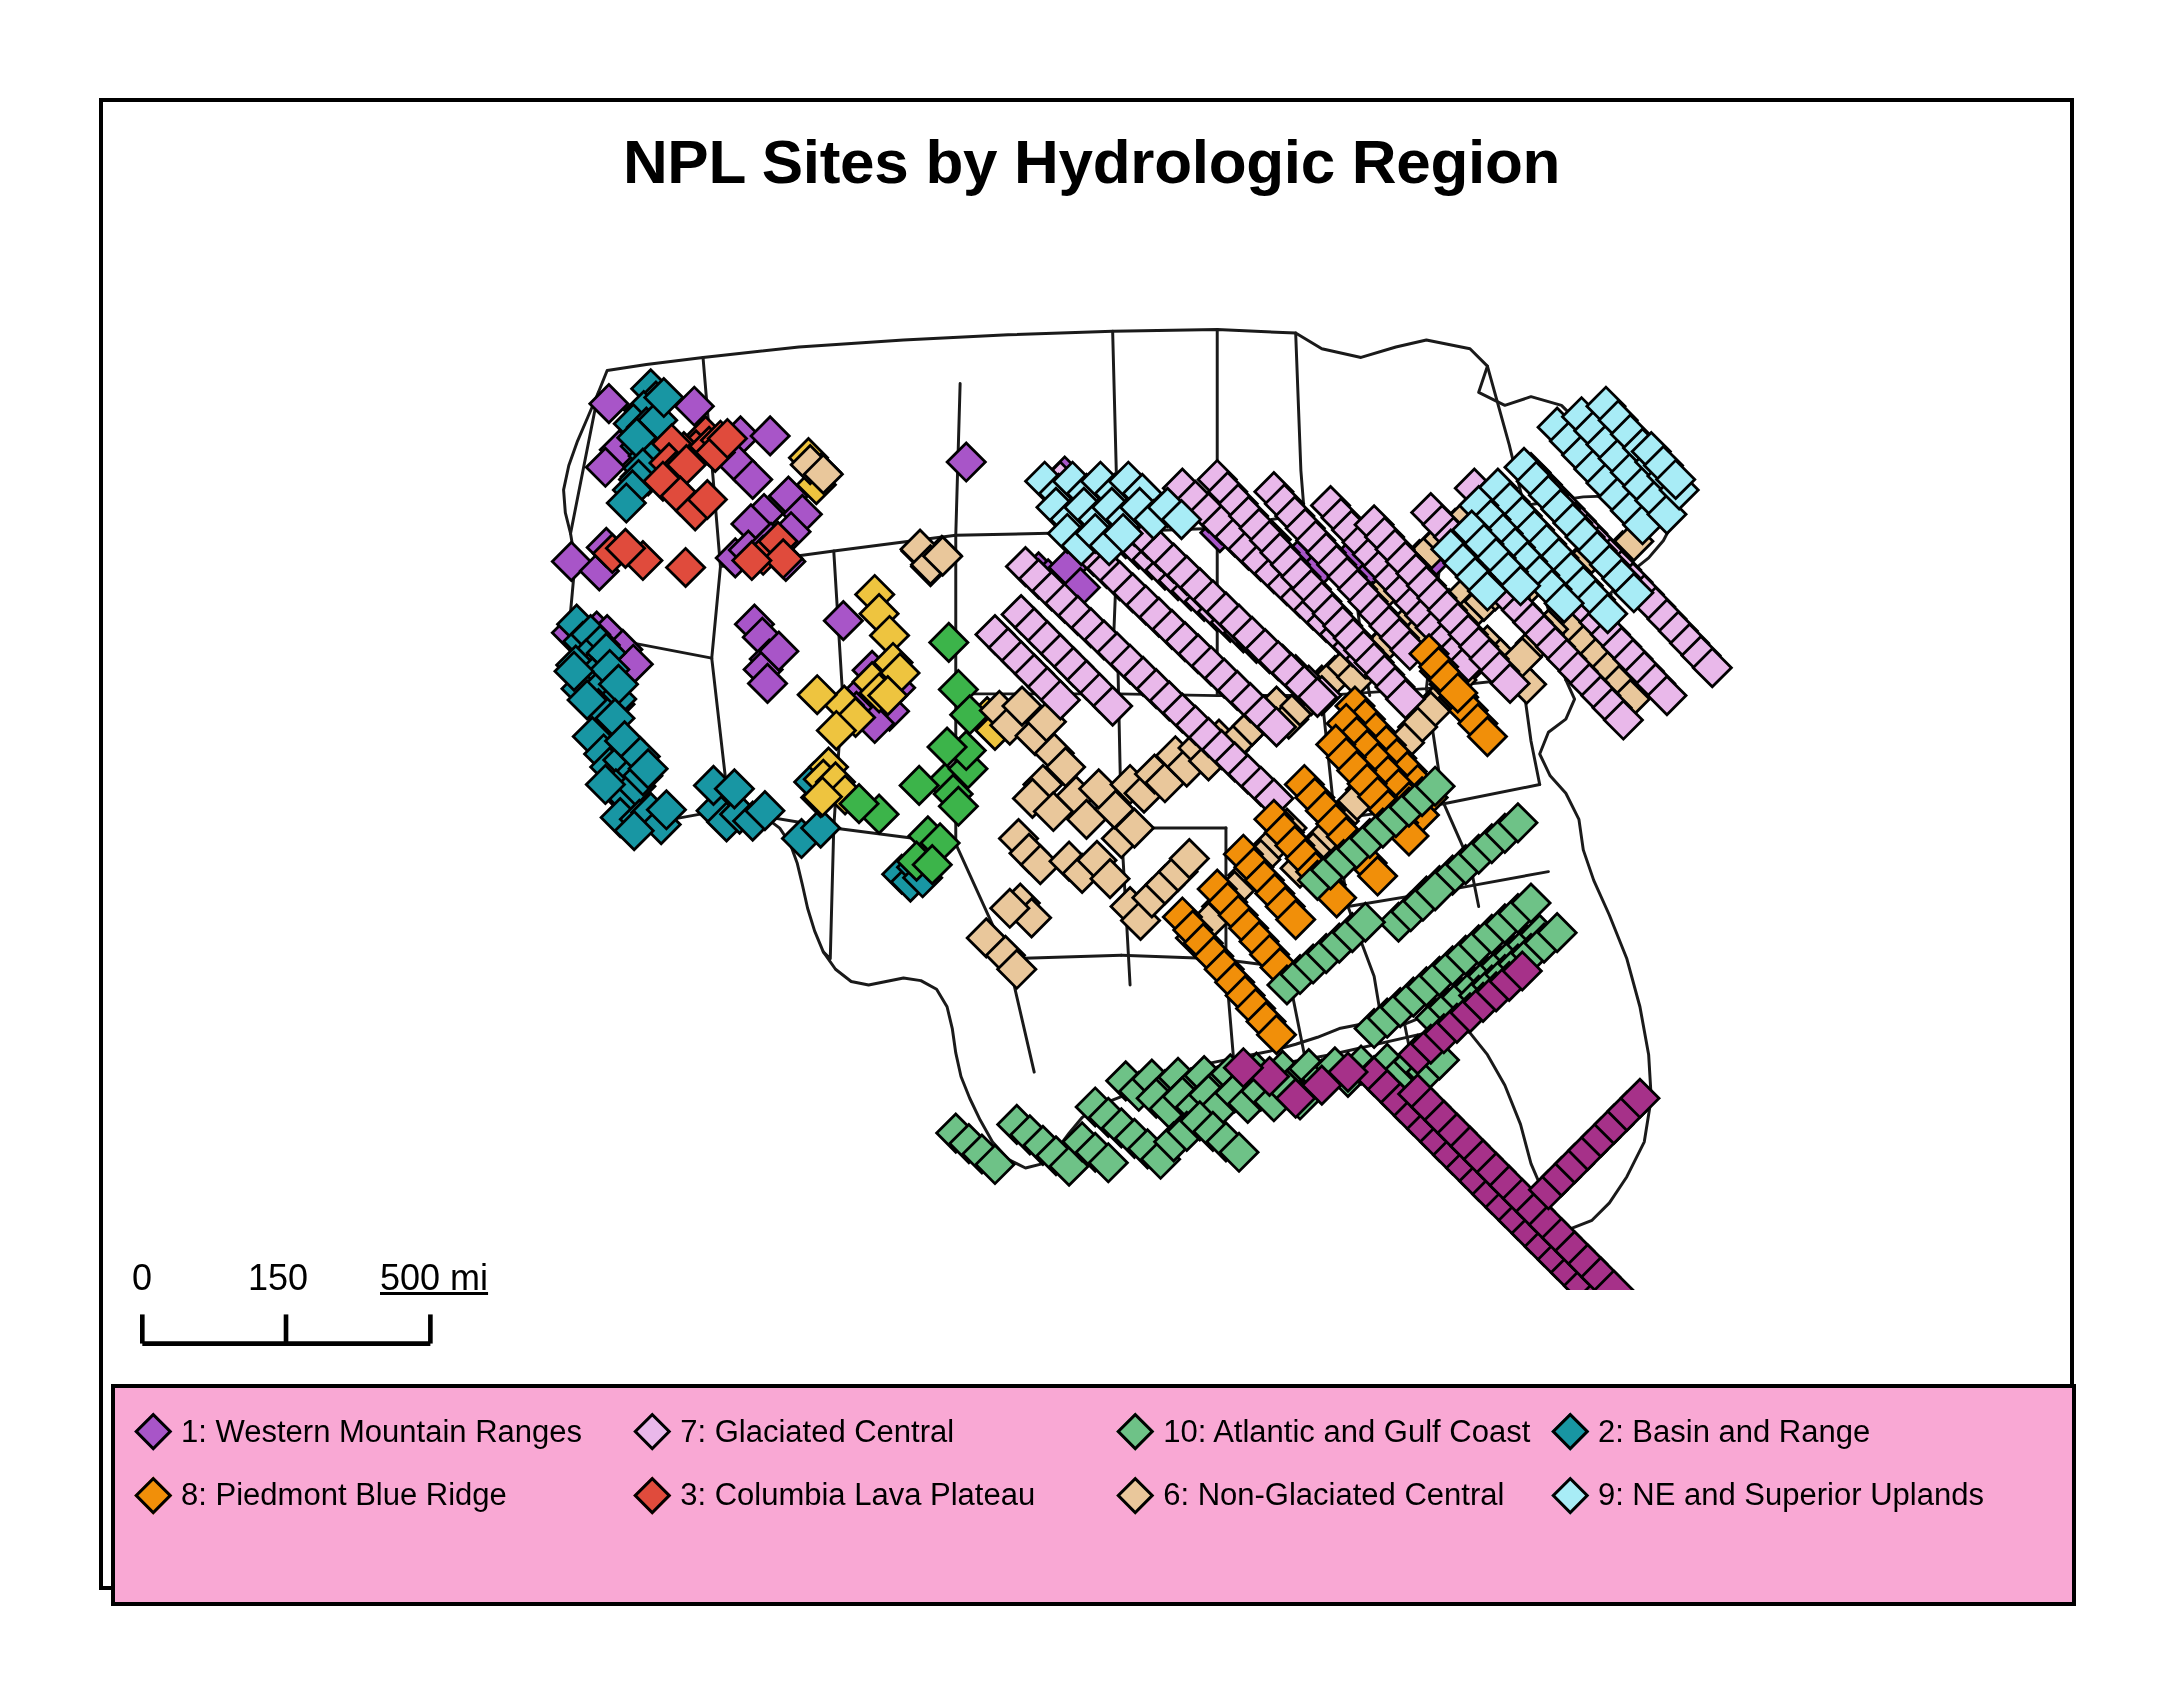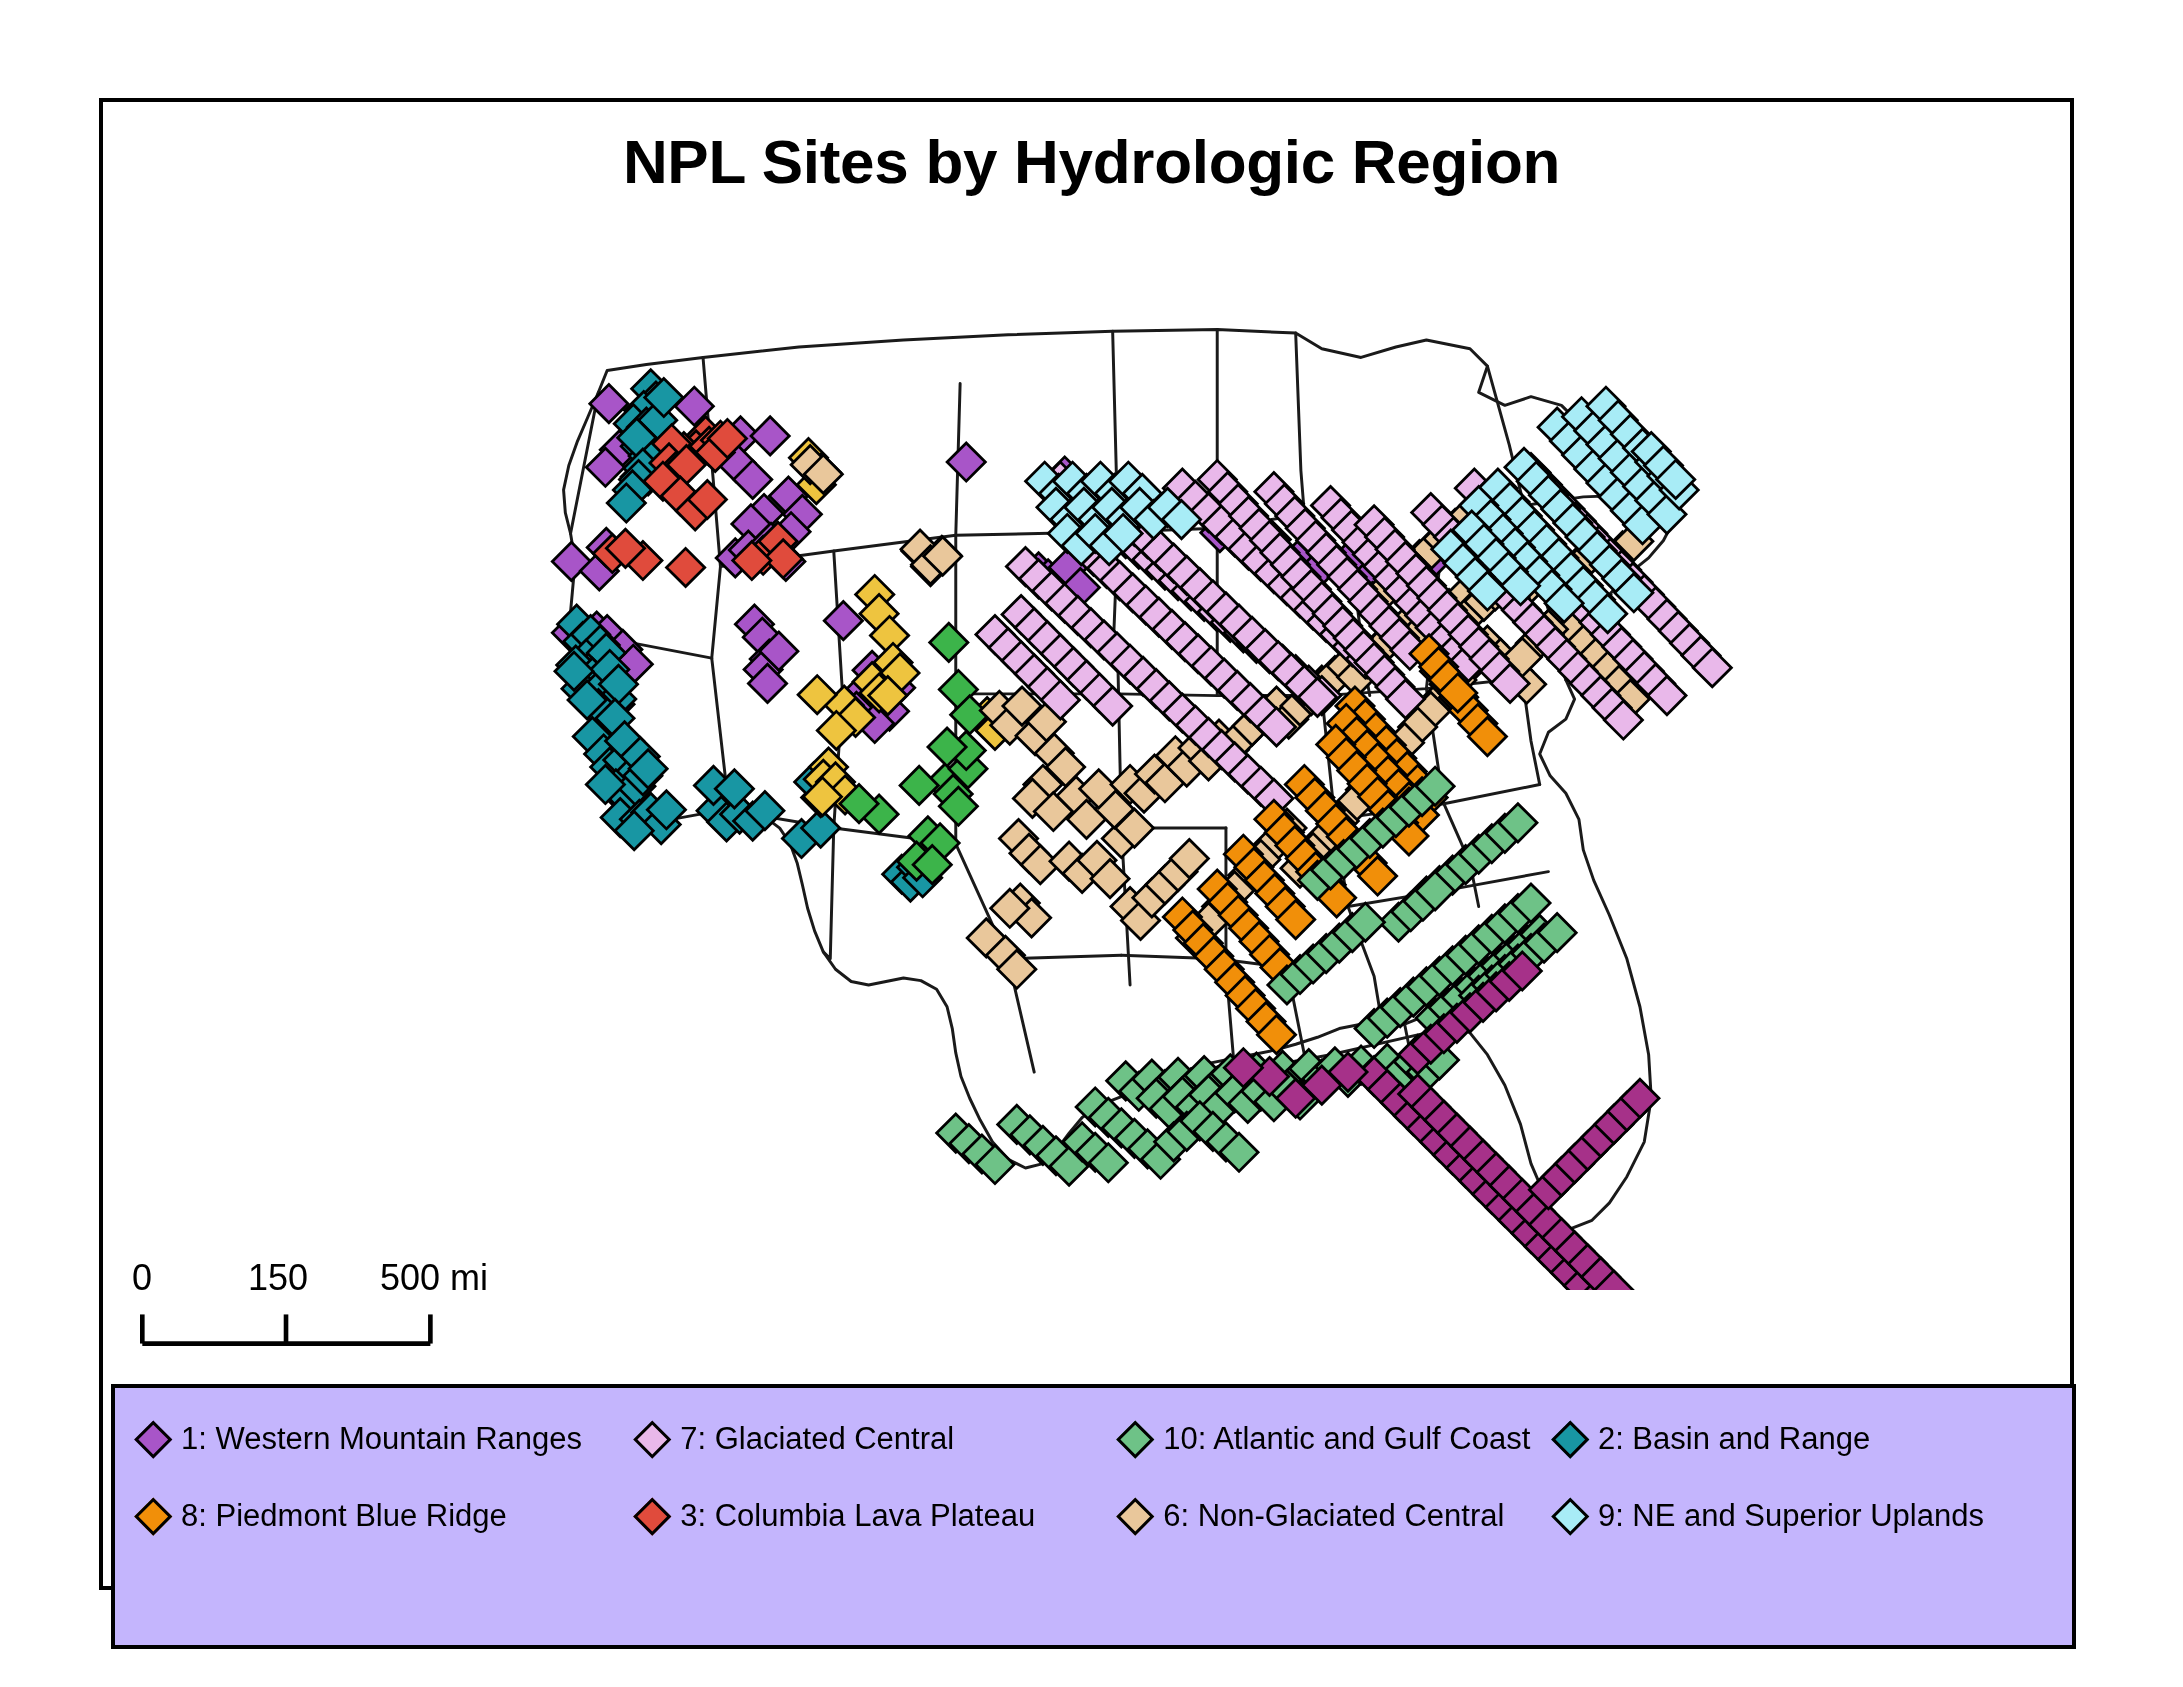--- a/index.html
+++ b/index.html
@@ -24,27 +24,27 @@
   #map-area{position:absolute;left:99px;top:218px;width:1975px;height:1072px;}
   #map-svg{position:absolute;left:0;top:0;width:1975px;height:1072px;}
 
   
   #scale-bar{position:absolute;left:132px;top:1257px;width:304px;height:106px;}
   #scale-labels{position:absolute;left:0;top:0;width:370px;height:41px;}
   #scale-labels span{position:absolute;font-size:36px;color:#000;white-space:nowrap;
     font-family:"Liberation Sans",sans-serif;}
   #scale-l0{left:0px;top:0px;}
   #scale-l250{left:116px;top:0px;}
-  #scale-l500{left:248px;top:0px;}
+  #scale-l500{left:248px;top:0px;text-decoration:underline;}
   #scale-graphic{position:absolute;left:6.6px;top:52px;width:298px;height:40px;}
 
   
   #legend-box{
-    position:absolute;left:111px;top:1384px;width:1965px;height:265px;
-    border:4.6px solid #000;box-sizing:border-box;background:#c4b5fd;padding-left:36px;
+    position:absolute;left:111px;top:1384px;width:1965px;height:222px;
+    border:4.6px solid #000;box-sizing:border-box;background:#f9a8d4;padding-left:36px;
   }
   #legend-grid{
     position:absolute;left:0;top:0;width:100%;height:100%;
     display:grid;grid-template-columns:1.55fr 1.5fr 1.35fr 1.6fr;
     grid-template-rows:repeat(3,1fr);
     align-items:center;padding:12px 0 12px 25px;box-sizing:border-box;
   }
   .legend-entry{display:flex;align-items:center;gap:14.6px;}
   .legend-swatch{
     width:26.5px;height:26.5px;transform:rotate(45deg);

